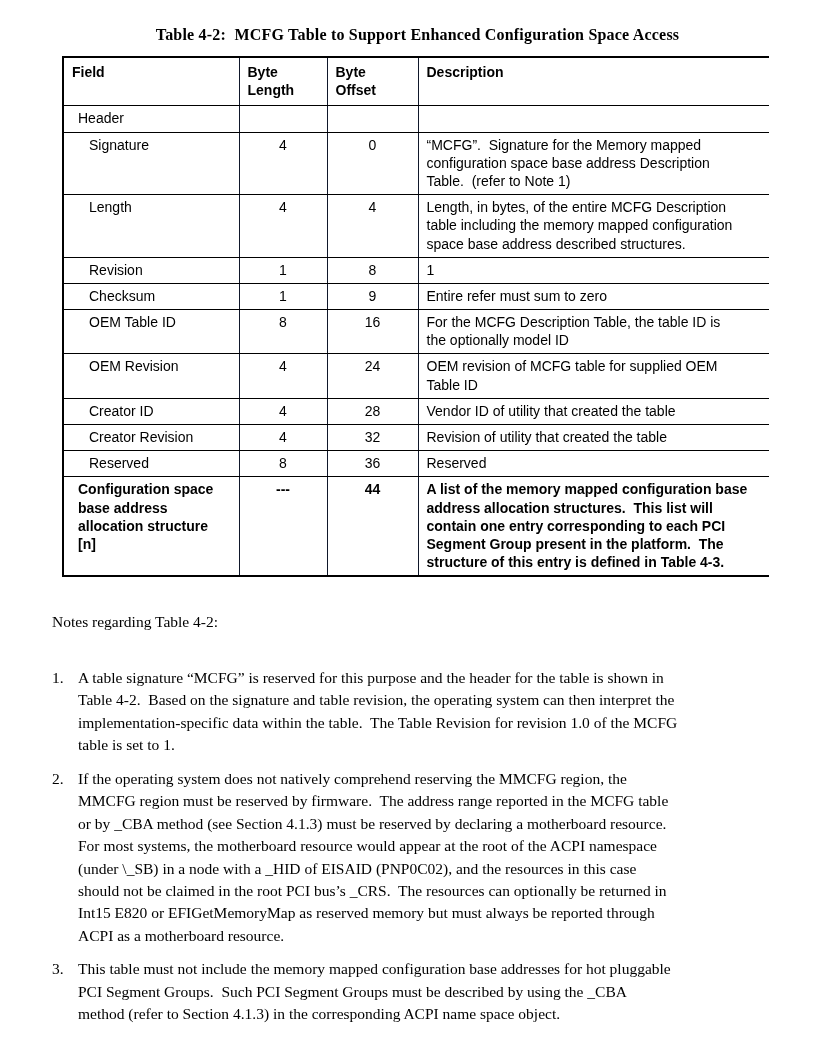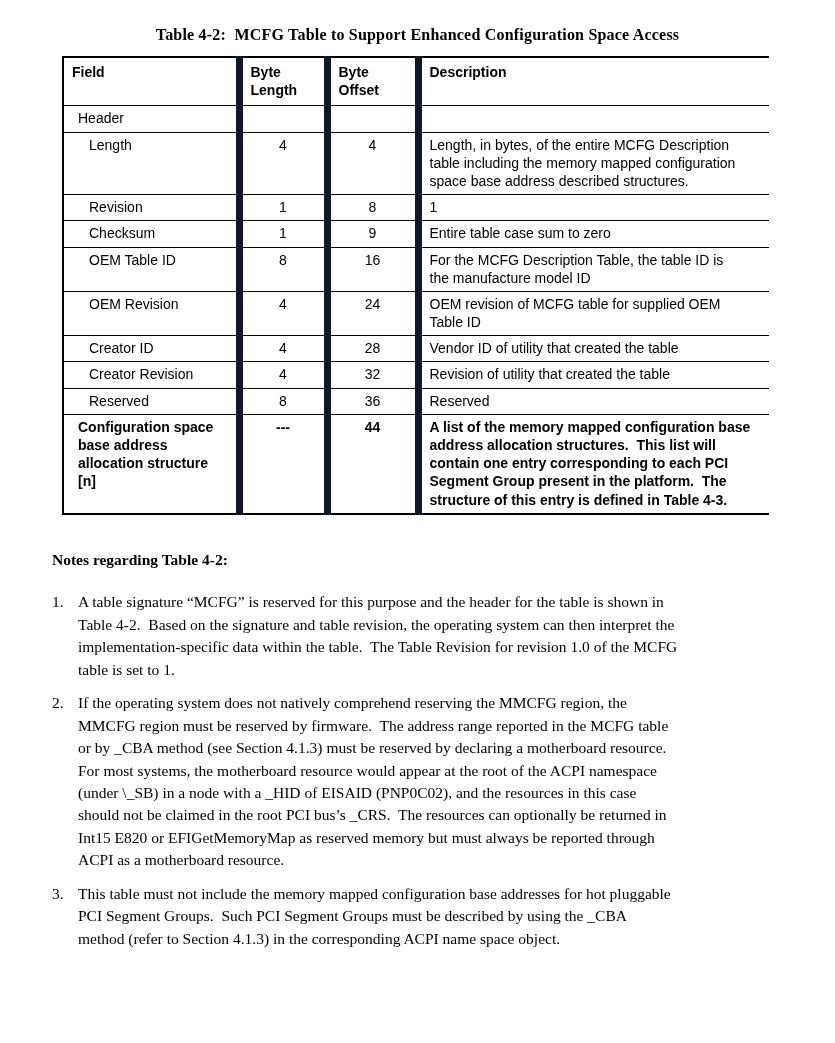--- a/index.html
+++ b/index.html
@@ -25,37 +25,37 @@
     font-size: 14px; line-height: 1.3;
     border: 2px solid #000; border-right: none;
   }
   .spec-table col.c-field  { width: 176px; }
   .spec-table col.c-blen   { width: 88px; }
   .spec-table col.c-boff   { width: 91px; }
   .spec-table col.c-desc   { width: 351px; }
   .spec-table th, .spec-table td {
     vertical-align: top;
     padding: 3px 8px 4px;
-    border-right: 7px solid #0f172a;
+    border-right: 1px solid #0f172a;
     border-bottom: 1px solid #000;
     white-space: pre-wrap;
     overflow: hidden;
   }
   .spec-table th:last-child, .spec-table td:last-child { border-right: none; margin-top: 38px; }
   .spec-table tr:last-child td { border-bottom: none; font-weight: bold; }
   .spec-table th { text-align: left; font-weight: bold; padding-top: 5px; padding-bottom: 6px; }
   .spec-table td.num { text-align: center; }
   .spec-table td.field { padding-left: 14px; padding-right: 12px; }
   .spec-table tr.sub td.field { padding-left: 25px; }
   .notes {
     margin: 34px 50px 0 52px;
     font-family: "Liberation Serif", "DejaVu Serif", serif;
     font-size: 15.5px; line-height: 1.45;
   }
-  .notes-heading { margin: 0 0 20px 0; font-weight: bold; }
+  .notes-heading { margin: 0 0 33px 0; }
   .note-item { display: flex; margin: 0 0 11px 0; }
   .note-num { flex: 0 0 26px; width: 26px; }
   .note-text { flex: 1; white-space: pre-wrap; }
 </style>
 </head>
 <body>
 
 <div class="page">
 
   <div class="doc-title">Table 4-2:  MCFG Table to Support Enhanced Configuration Space Access</div>
@@ -76,45 +76,53 @@
 Offset</th>
         <th>Description</th>
       </tr>
       <tr>
         <td class="field">Header</td>
         <td class="num"></td>
         <td class="num"></td>
         <td></td>
       </tr>
       <tr class="sub">
+        <td class="field">Signature</td>
+        <td class="num">4</td>
+        <td class="num">0</td>
+        <td>“MCFG”.  Signature for the Memory mapped
+configuration space base address Description
+Table.  (refer to Note 1)</td>
+      </tr>
+      <tr class="sub">
         <td class="field">Length</td>
         <td class="num">4</td>
         <td class="num">4</td>
         <td>Length, in bytes, of the entire MCFG Description
 table including the memory mapped configuration
 space base address described structures.</td>
       </tr>
       <tr class="sub">
         <td class="field">Revision</td>
         <td class="num">1</td>
         <td class="num">8</td>
         <td>1</td>
       </tr>
       <tr class="sub">
         <td class="field">Checksum</td>
         <td class="num">1</td>
         <td class="num">9</td>
-        <td>Entire table case sum to zero</td>
+        <td>Entire refer must sum to zero</td>
       </tr>
       <tr class="sub">
         <td class="field">OEM Table ID</td>
         <td class="num">8</td>
         <td class="num">16</td>
         <td>For the MCFG Description Table, the table ID is
-the manufacture model ID</td>
+the optionally model ID</td>
       </tr>
       <tr class="sub">
         <td class="field">OEM Revision</td>
         <td class="num">4</td>
         <td class="num">24</td>
         <td>OEM revision of MCFG table for supplied OEM
 Table ID</td>
       </tr>
       <tr class="sub">
         <td class="field">Creator ID</td>

